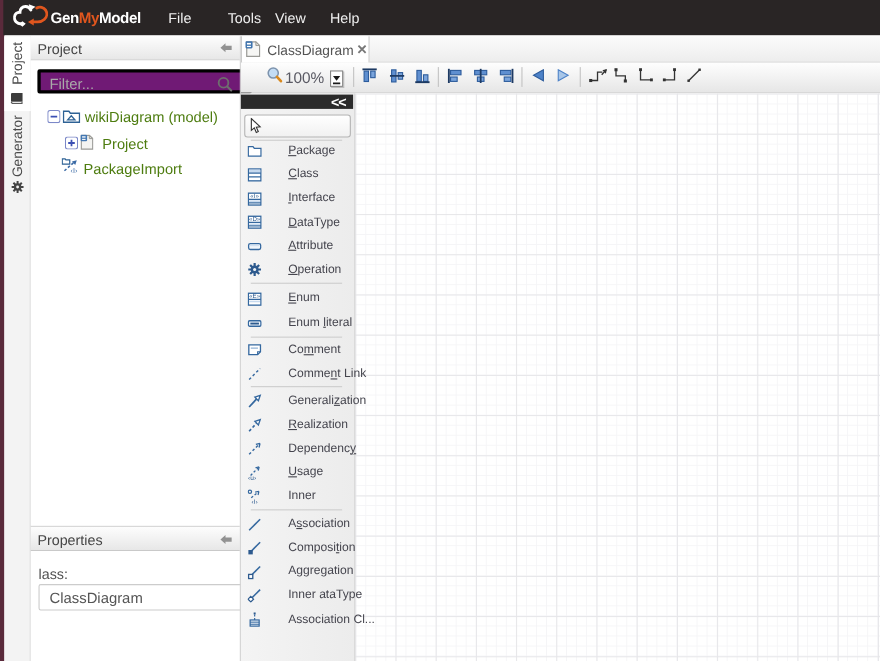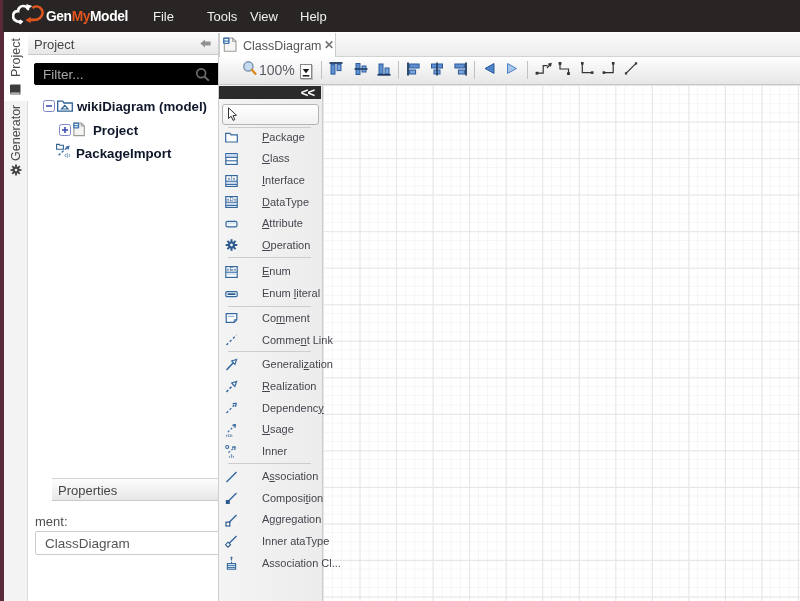--- a/index.html
+++ b/index.html
@@ -12,26 +12,26 @@
 #logotext .my{color:#e0561e;}
 .menuitem{top:9px;font-size:13px;color:#f0f0f0;text-align:center;}
 
 #strip{left:4px;top:33px;width:24px;height:568px;background:#f3f3f3;border-right:1px solid #dcdcdc;box-sizing:border-box;}
 #tabProject{left:4px;top:33px;width:24px;height:68px;background:#fff;}
 .vtext{color:#4a4a4a;font-size:12.5px;white-space:nowrap;transform:rotate(-90deg);transform-origin:center;}
 
 .phead{left:28px;width:190px;height:22px;background:linear-gradient(#fdfdfd,#e7e7e7);border-bottom:1px solid #c9c9c9;box-sizing:border-box;}
 .phead .ptitle{position:absolute;left:6px;top:4px;font-size:13px;color:#454545;}
 #projhead{top:33px;}
-#prophead{top:478px;border-top:1px solid #d4d4d4;height:23px;margin-left:24px;}
+#prophead{top:478px;border-top:1px solid #d4d4d4;height:23px;}
 #projbody{left:28px;top:55px;width:190px;height:423px;background:#fff;}
 #propbody{left:28px;top:501px;width:190px;height:100px;background:#fff;}
-#filter{left:34px;top:63px;width:195px;height:22px;border:1px solid #000000;border-radius:2px;background:#000000;box-sizing:border-box;}
+#filter{left:34px;top:63px;width:195px;height:22px;border:3px solid #000000;border-radius:2px;background:#701a75;box-sizing:border-box;}
 #filter span{position:absolute;left:8px;top:3px;font-size:13.5px;color:#a9a9a9;}
-.treetext{font-size:13.3px;color:#0f172a;font-weight:bold;}
+.treetext{font-size:13.3px;color:#4d7c0f;}
 #namelab{left:35px;top:514px;font-size:13px;color:#4f4f4f;}
 #nameinput{left:35px;top:531px;width:190px;height:24px;border:1px solid #ccc;border-radius:2px;background:#fff;box-sizing:border-box;}
 #nameinput span{position:absolute;left:9px;top:4px;font-size:13.5px;color:#555;}
 
 #vdivider{left:218px;top:33px;width:1px;height:568px;background:#cfcfcf;}
 
 #tabbar{left:219px;top:33px;width:581px;height:24px;background:linear-gradient(#fbfbfb,#ededed);border-bottom:1px solid #d2d2d2;box-sizing:border-box;}
 #activetab{left:219px;top:33px;width:117px;height:24px;background:#fff;border-left:1px solid #ccc;border-right:1px solid #ccc;box-sizing:border-box;}
 #tabtext{left:243px;top:39px;font-size:12.5px;color:#555;}
 #tabclose{left:324px;top:38px;font-size:12px;color:#777;font-weight:bold;}
@@ -141,21 +141,21 @@
 </svg>
 <div class="abs treetext" style="left:76px;top:146px;">PackageImport</div>
 
 <div class="abs phead" id="prophead">
     <span class="ptitle">Properties</span>
  <svg class="abs" style="left:172px;top:7px" width="11" height="9" viewBox="0 0 11 9">
       <path d="M5 0.4 L5 2.6 L10.6 2.6 L10.6 6.4 L5 6.4 L5 8.6 L0.4 4.5 Z" fill="#929292"></path>
     </svg>
 </div>
 <div class="abs" id="propbody"></div>
-<div class="abs" id="namelab">ment:</div>
+<div class="abs" id="namelab">lass:</div>
 <div class="abs" id="nameinput">
     <span>ClassDiagram</span>
   </div>
 
 <div class="abs" id="vdivider"></div>
 
 <div class="abs" id="tabbar"></div>
 <div class="abs" id="activetab"></div>
 <svg class="abs" style="left:223px;top:37px" width="14" height="17" viewBox="0 0 14 17">
  <path d="M1.3 1 L9.6 1 L13 4.4 L13 14.2 L1.3 14.2 Z" fill="#f6f6f4" stroke="#9a9a96" stroke-width="1.1"></path>

